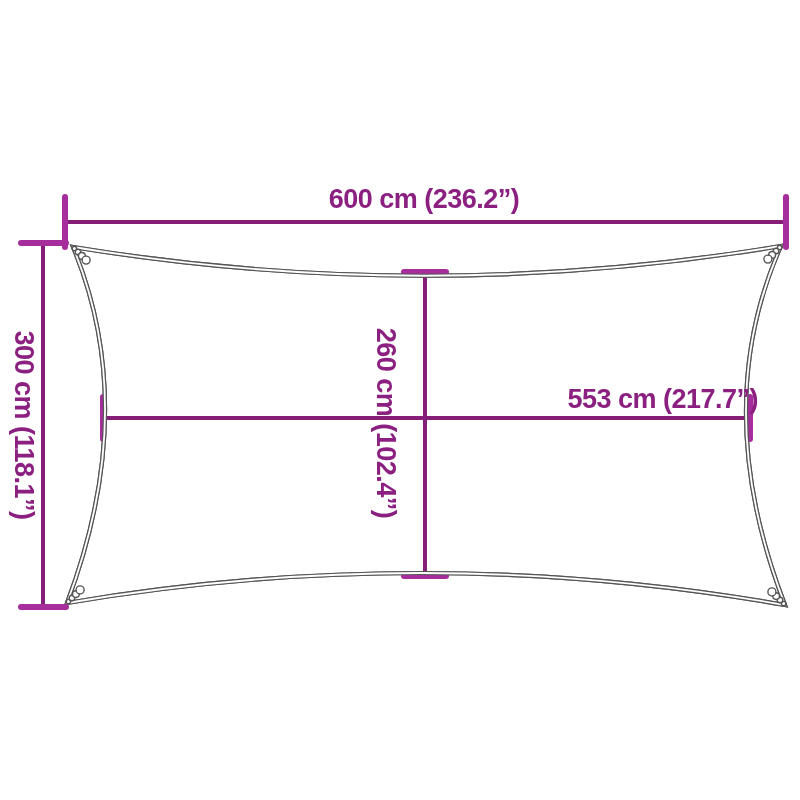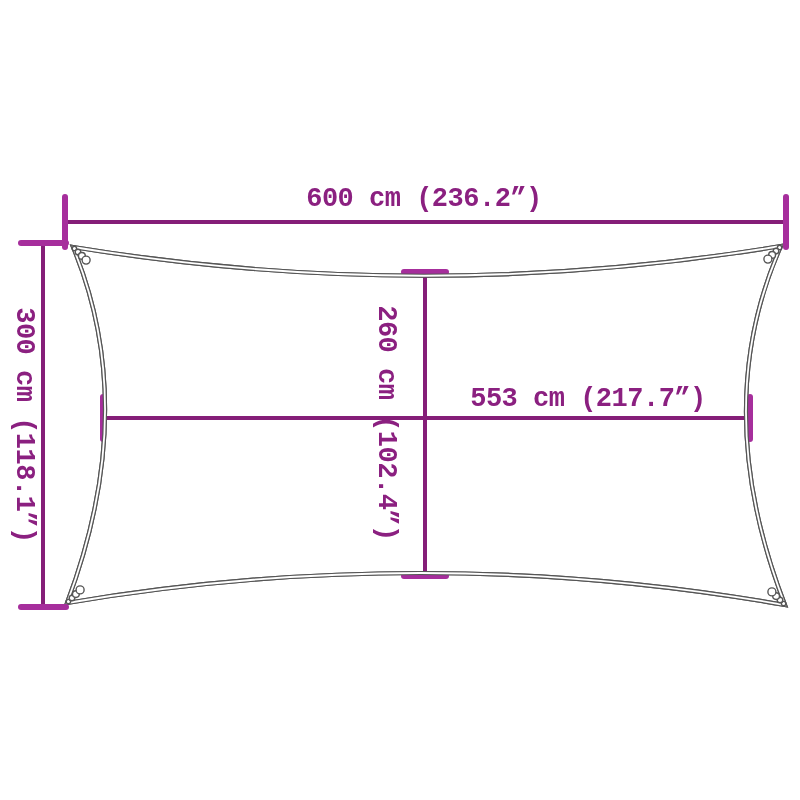--- a/index.html
+++ b/index.html
@@ -5,21 +5,21 @@
   html, body {
     margin: 0;
     padding: 0;
     background: #ffffff;
   }
   .stage {
     position: relative;
     width: 800px;
     height: 682px;
     background: var(--background, #ffffff);
-    font-family: Liberation Mono, monospace;
+    font-family: Liberation Sans, sans-serif;
     overflow: hidden;
   }
   .stage svg {
     position: absolute;
     left: 0;
     top: 0;
   }
   .dim-label {
     position: absolute;
     width: 340px;
@@ -125,14 +125,14 @@
       <line class="dim-tick" x1="21" y1="607" x2="66" y2="607"></line>
     </g>
   </svg>
 
   <div class="dim-label" style="left:254px; top:182px;">600 cm (236.2”)</div>
 
   <div class="dim-label rot90" style="left:-146px; top:408px;">300 cm (118.1”)</div>
 
   <div class="dim-label rot90" style="left:216px; top:406px;">260 cm (102.4”)</div>
 
-  <div class="dim-label" style="left:418px; top:382px;">553 cm (217.7”)</div>
+  <div class="dim-label" style="left:418px; top:382px;text-align:right;">553 cm (217.7”)</div>
 </div>
 
 </body></html>

